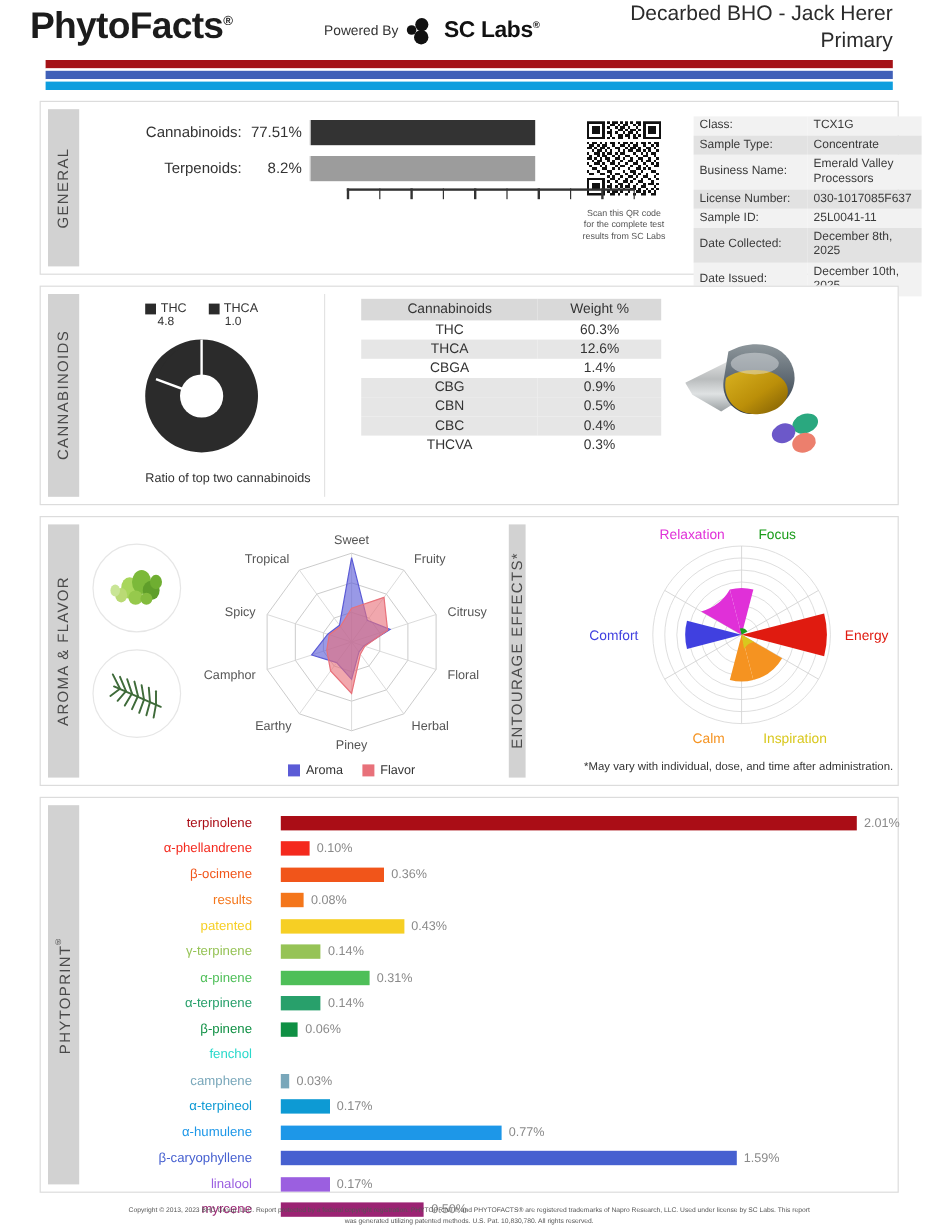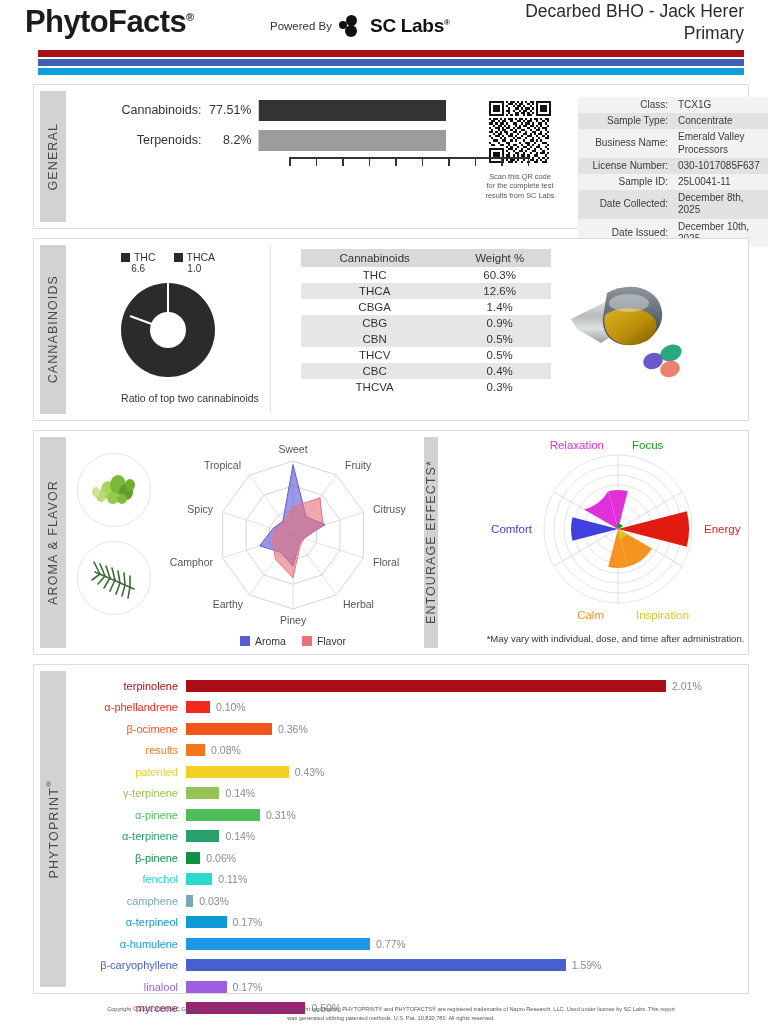--- a/index.html
+++ b/index.html
@@ -77,21 +77,21 @@
   .gen-axis .axline { position:absolute; top:0; left:0; width:100%; height:1.5px; background:#333; }
   .gen-axis .tick { position:absolute; top:0; width:1.5px; height:9px; background:#333; }
 
   .qr-col { width:108px; padding-top:16px; text-align:center; }
   .qr { width:62px; height:62px; margin:0 auto; }
   .qr-cap { font-size:7.4px; color:#555; line-height:1.28; margin-top:5px; }
 
   .info-table { width:190px; margin:12px 14px 10px 4px; font-size:10px; }
   .info-table table { border-collapse:collapse; width:100%; }
   .info-table td { padding:2px 5px; vertical-align:middle; line-height:1.22; }
-  .info-table td.k { text-align:right; font-weight:400; color:#3a3a3a; width:50%; }
+  .info-table td.k { text-align:left; font-weight:400; color:#3a3a3a; width:50%; }
   .info-table td.v { text-align:left; color:#3a3a3a; }
   .info-table tr.alt td { background:#e2e2e2; }
   .info-table tr td { background:#f2f2f2; }
   .info-table tr.alt td.v, .info-table tr td.v { }
 
   
   .cann-body { display:flex; width:100%; padding:6px 0; }
   .donut-box { width:205px; text-align:center; padding-top:6px; border-right:1px solid #e3e3e3;}
   .donut-legend { display:flex; justify-content:center; gap:18px; font-size:10.5px; color:#333; }
   .dl-item { text-align:center; }
@@ -122,21 +122,21 @@
   .rl i { width:10px; height:10px; display:inline-block; }
 
   .ent-divider { width:26px; background:#d2d2d2; margin:6px 0; display:flex; align-items:center; justify-content:center;}
   .ent-divider span { writing-mode:vertical-rl; transform:rotate(180deg); font-size:12.5px; letter-spacing:1.1px; color:#4a4a4a; white-space:nowrap;}
   .ent-sec { flex:1; position:relative; padding:6px 0; }
   .ent-note { text-align:center; font-size:9.5px; color:#333; margin-top:2px; }
 
   
   .pp-body { flex:1; padding:10px 10px 8px 0; }
   .pp-row { display:flex; align-items:center; height:21.5px; }
-  .pp-name { width:120px; text-align:right; padding-right:8px; font-size:11px; white-space:nowrap; }
+  .pp-name { width:120px; text-align:right; padding-right:24px; font-size:11px; white-space:nowrap;margin-left:48px; }
   .pp-bar-area { flex:1; display:flex; align-items:center; }
   .pp-bar { height:12px; }
   .pp-val { font-size:10.5px; color:#8a8a8a; margin-left:6px; white-space:nowrap; }
 
   
   .footer {
     position:absolute; bottom:2px; left:0; width:100%;
     text-align:center; font-size:5.6px; color:#555; line-height:1.5; padding:0 34px;
   }
 </style>
@@ -481,21 +481,21 @@
     <span>CANNABINOIDS</span>
   </div>
   <div class="sec-body cann-body">
     <div class="donut-box">
       <div class="donut-legend">
         <div class="dl-item">
           <div class="dl-top">
               <span class="dl-sw"></span>
               <span>THC</span>
             </div>
-          <div class="dl-val">6.6</div>
+          <div class="dl-val">4.8</div>
         </div>
         <div class="dl-item">
           <div class="dl-top">
               <span class="dl-sw"></span>
               <span>THCA</span>
             </div>
           <div class="dl-val">1.0</div>
         </div>
       </div>
       <svg width="108" height="108" viewBox="0 0 108 108" style="margin-top:2px">
@@ -526,24 +526,20 @@
         <tr>
               <td>CBGA</td>
               <td>1.4%</td>
             </tr>
         <tr class="alt">
               <td>CBG</td>
               <td>0.9%</td>
             </tr>
         <tr class="alt">
               <td>CBN</td>
-              <td>0.5%</td>
-            </tr>
-        <tr>
-              <td>THCV</td>
               <td>0.5%</td>
             </tr>
         <tr class="alt">
               <td>CBC</td>
               <td>0.4%</td>
             </tr>
         <tr>
               <td>THCVA</td>
               <td>0.3%</td>
             </tr>
@@ -783,24 +779,20 @@
         </div>
         <div class="pp-row">
           <div class="pp-name" style="color: rgb(15, 144, 68);">β-pinene</div>
           <div class="pp-bar-area">
             <div class="pp-bar" style="background: rgb(15, 144, 68); width: 14.3284px;"></div>
             <div class="pp-val">0.06%</div>
           </div>
         </div>
         <div class="pp-row">
           <div class="pp-name" style="color: rgb(42, 217, 203);">fenchol</div>
-          <div class="pp-bar-area">
-            <div class="pp-bar" style="background: rgb(42, 217, 203); width: 26.2687px;"></div>
-            <div class="pp-val">0.11%</div>
-          </div>
         </div>
         <div class="pp-row">
           <div class="pp-name" style="color: rgb(121, 167, 186);">camphene</div>
           <div class="pp-bar-area">
             <div class="pp-bar" style="background: rgb(121, 167, 186); width: 7.16418px;"></div>
             <div class="pp-val">0.03%</div>
           </div>
         </div>
         <div class="pp-row">
           <div class="pp-name" style="color: rgb(13, 154, 212);">α-terpineol</div>

